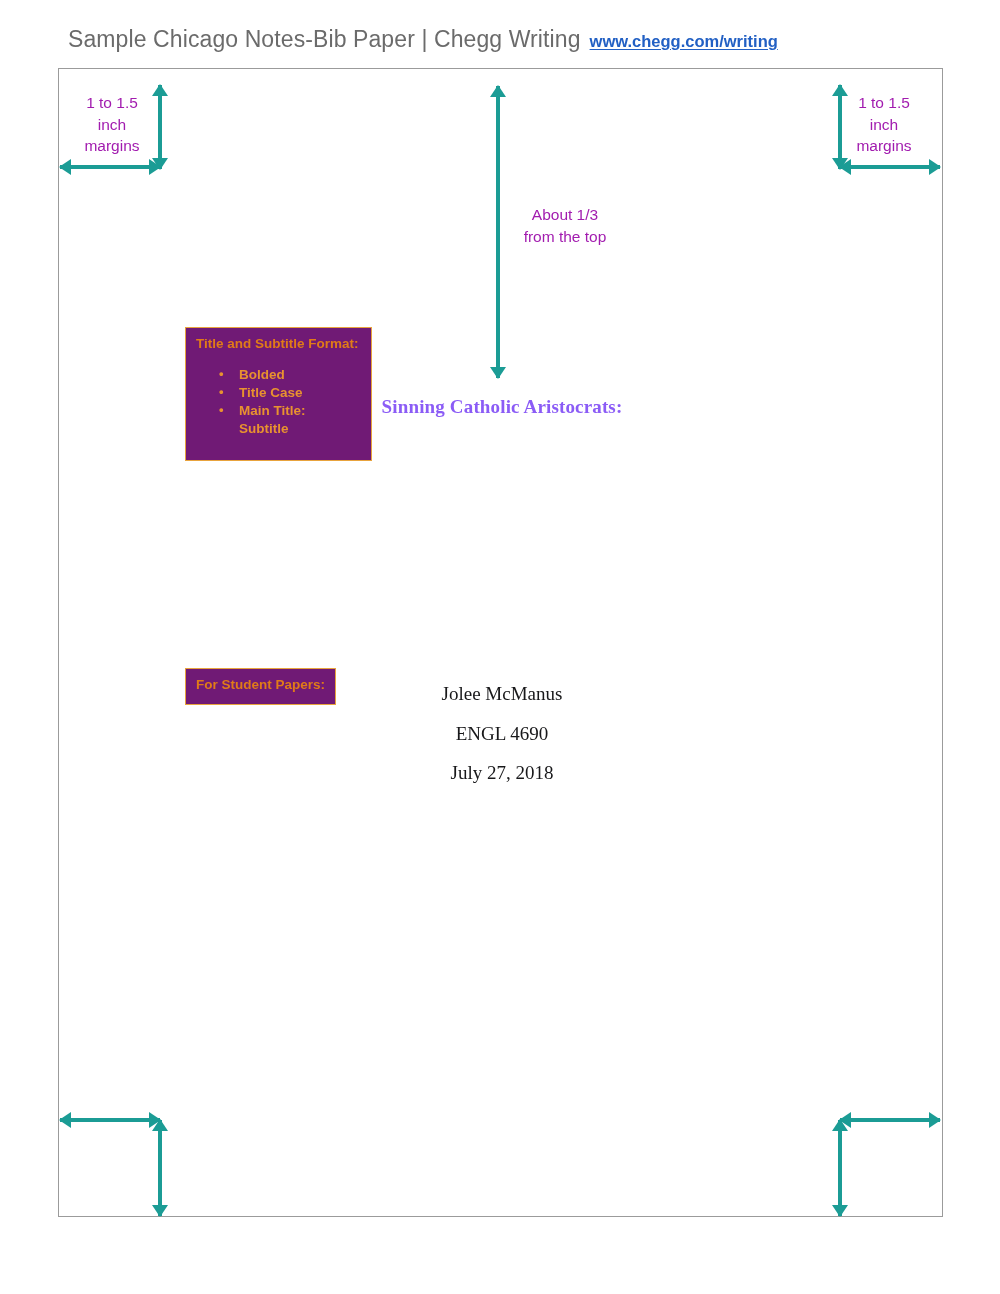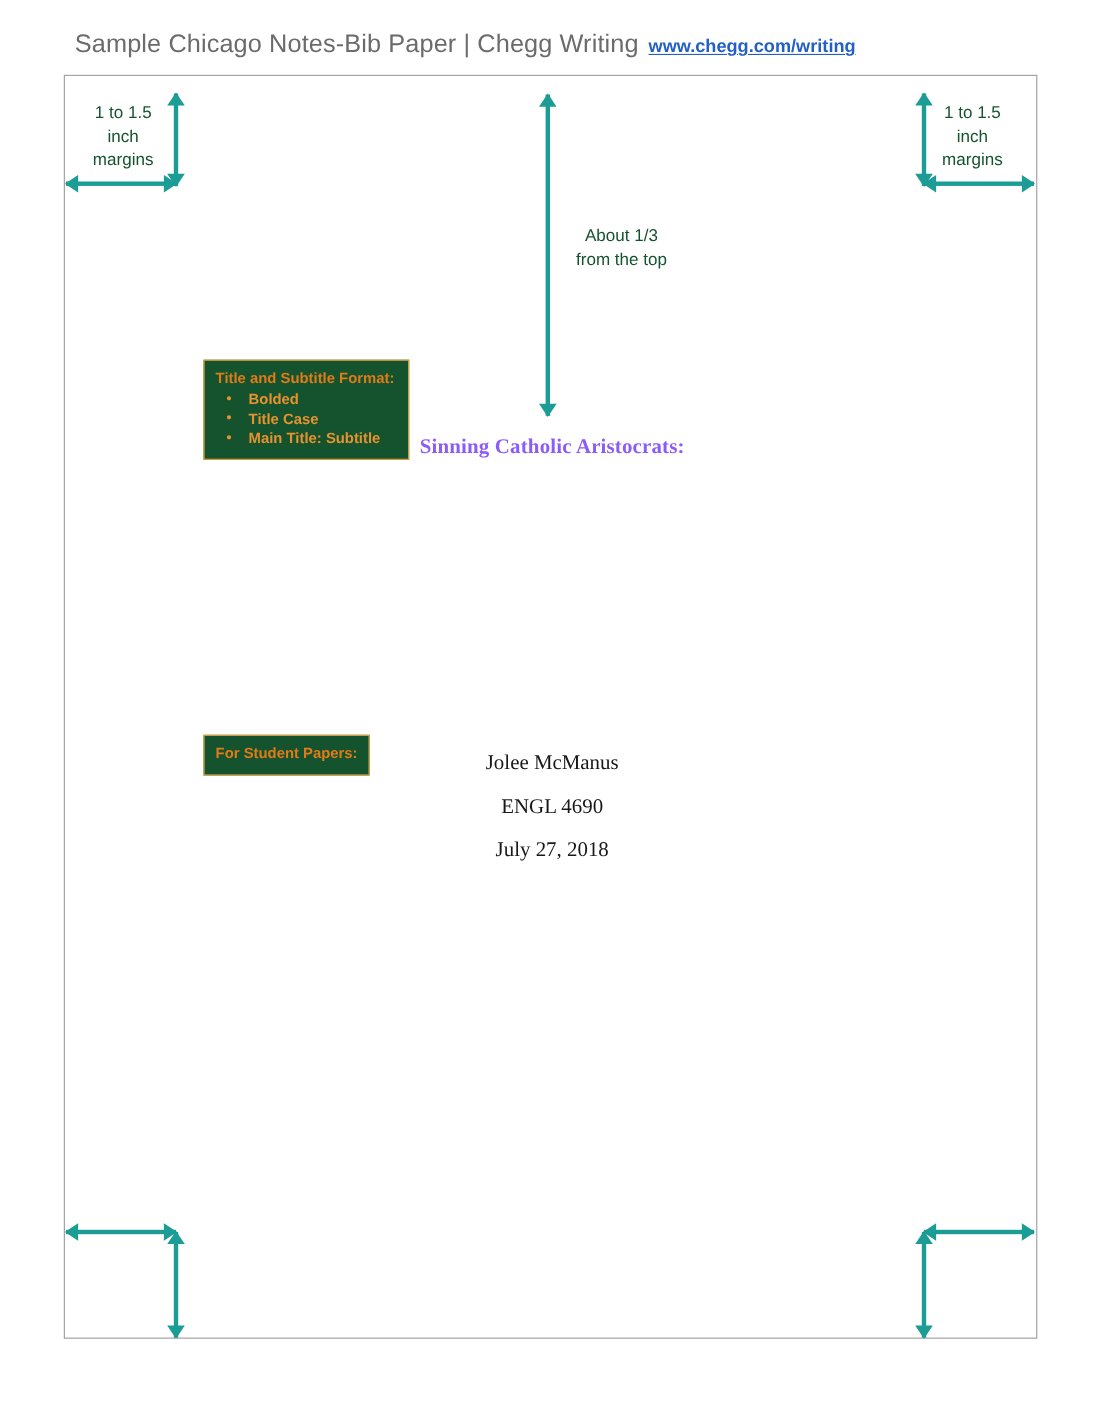--- a/index.html
+++ b/index.html
@@ -52,21 +52,21 @@
     width: 885px;
     height: 1149px;
     background: #ffffff;
     border: 1px solid #9b9b9b;
     box-sizing: border-box;
   }
 
   
   .annot-text {
     position: absolute;
-    color: #14532d;
+    color: #a21caf;
     font-size: 15.5px;
     line-height: 21.5px;
     text-align: center;
     font-weight: 400;
     white-space: pre-line;
   }
   #annot-left-margin  { left: 66px;  top: 92px;  width: 92px; }
   #annot-right-margin { left: 838px; top: 92px;  width: 92px; }
   #annot-center       { left: 505px; top: 204px; width: 120px; text-align: center; }
 
@@ -144,34 +144,34 @@
   #arrow-bl-horizontal { left: 60px;  top: 1112px; width: 100px; height: 16px; }
   #arrow-bl-vertical   { left: 152px; top: 1120px; width: 16px; height: 96px; }
 
   #arrow-br-horizontal { left: 840px; top: 1112px; width: 100px; height: 16px; }
   #arrow-br-vertical   { left: 832px; top: 1120px; width: 16px; height: 96px; }
 
   
   .callout {
     position: absolute;
     border: 1px solid #e8a33d;
-    background: #14532d;
+    background: #701a75;
     box-sizing: border-box;
     padding: 7px 10px 9px 10px;
   }
   .callout-title {
     color: #e07b18;
     font-size: 13.5px;
     font-weight: bold;
     line-height: 18px;
     margin-bottom: 1px;
   }
   .callout-list {
     list-style: none;
-    margin: 0;
+    margin: 13px;
     padding: 0;
   }
   .callout-list li {
     color: #e8922f;
     font-size: 13.5px;
     line-height: 18px;
     font-weight: 600;
     position: relative;
     padding-left: 30px;
   }

